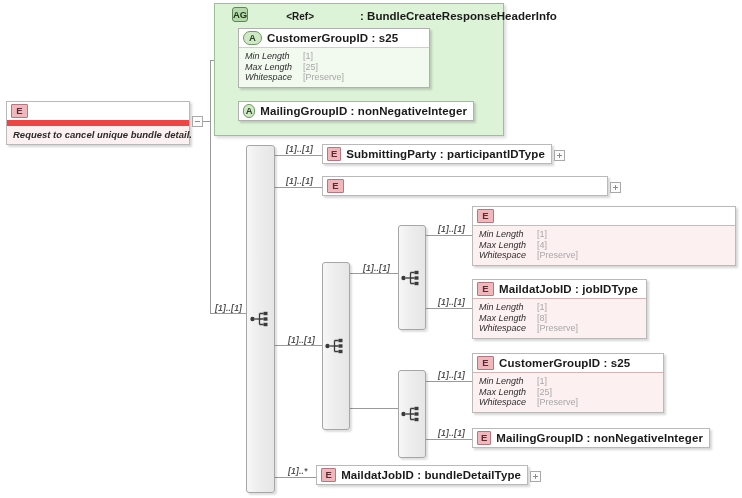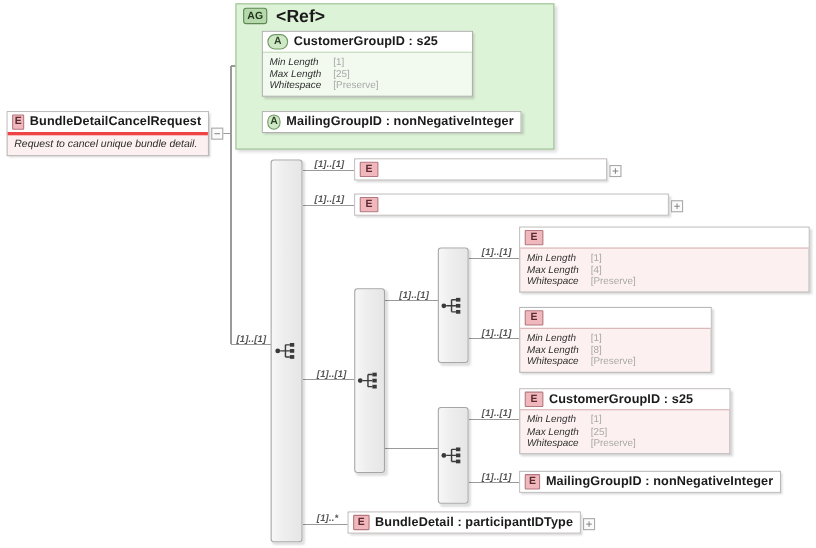--- a/index.html
+++ b/index.html
@@ -72,43 +72,45 @@
     color:#2e2e2e;
     width:58px;
     flex:0 0 58px;
   }
   .facet .fv{color:#a8a8a8;}
   .desc{
     padding:3px 6px 4px 6px;
     font-size:9.5px;
     font-style:italic;
     color:#2b2b2b;
-    border-top:3px solid #ef4444;
+    border-top:6px solid #ef4444;
     white-space:nowrap;
+    font-weight:bold;
   }
 
   
   .aggroup{
     position:absolute;
     box-sizing:border-box;
     background:#ddf3d7;
     border:1px solid #9dbf95;
     box-shadow:2px 2px 3px rgba(0,0,0,0.15);
   }
   .aggroup-hdr{
-    display:flex;align-items:flex-start;
-    padding:3px 6px 0 6px;
+    display:flex;align-items:flex-end;
+    padding:3px 6px 0 17px;
     white-space:nowrap;
+    gap:30px;
   }
   .aggroup-hdr .badge{
     background:#b6d9ab;border:1px solid #5e8753;color:#21361c;
     border-radius:3px;width:22px;height:15px;font-size:9.5px;
   }
   .aggroup-hdr .ref{
-    font-size:16px;font-weight:bold;color:#1a1a1a;padding-left:8px;
+    font-size:10px;font-weight:bold;color:#1a1a1a;padding-left:8px;
   }
   .aggroup-hdr .ttl{
     font-size:11.5px;font-weight:bold;color:#1a1a1a;padding-left:16px;
   }
 
   
   .comp{
     position:absolute;
     box-sizing:border-box;
     border:1px solid #a6a6a6;
@@ -174,30 +176,30 @@
       <path d="M426 308 H 472"></path>
 
       <path d="M426 381 H 472"></path>
       <path d="M426 439 H 472"></path>
     </g>
   </svg>
 
   <div class="node n-el" style="left:6px;top:101px;width:184px;">
     <div class="hdr">
       <span class="badge">E</span>
-      <span class="title">BundleDetailCancelRequest</span>
     </div>
     <div class="desc">Request to cancel unique bundle detail.</div>
   </div>
   <div class="pm" style="left:192px;top:116px;"></div>
 
   <div class="aggroup" style="left:214px;top:3px;width:290px;height:133px;">
     <div class="aggroup-hdr">
       <span class="badge">AG</span>
       <span class="ref">&lt;Ref&gt;</span>
+      <span class="ttl">: BundleCreateResponseHeaderInfo</span>
     </div>
   </div>
 
   <div class="node n-at" style="left:238px;top:28px;width:192px;">
     <div class="hdr">
       <span class="badge">A</span>
       <span class="title">CustomerGroupID : s25</span>
     </div>
     <div class="facets">
       <div class="facet">
@@ -234,20 +236,21 @@
         <rect x="13.5" y="11.8" width="4" height="3.4" stroke="none"></rect>
       </g>
     </svg>
   </div>
   <span class="card" style="left:215px;top:303px;">[1]..[1]</span>
 
   <span class="card" style="left:286px;top:144px;">[1]..[1]</span>
   <div class="node n-el" style="left:322px;top:144px;width:230px;">
     <div class="hdr">
       <span class="badge">E</span>
+      <span class="title">SubmittingParty : participantIDType</span>
     </div>
   </div>
   <div class="pm plus" style="left:554px;top:150px;"></div>
 
   <span class="card" style="left:286px;top:176px;">[1]..[1]</span>
   <div class="node n-el" style="left:322px;top:176px;width:286px;">
     <div class="hdr">
       <span class="badge">E</span>
     </div>
   </div>
@@ -301,20 +304,21 @@
         <span class="fk">Whitespace</span>
         <span class="fv">[Preserve]</span>
       </div>
     </div>
   </div>
 
   <span class="card" style="left:438px;top:297px;">[1]..[1]</span>
   <div class="node n-el" style="left:472px;top:279px;width:175px;">
     <div class="hdr">
       <span class="badge">E</span>
+      <span class="title">MaildatJobID : jobIDType</span>
     </div>
     <div class="facets">
       <div class="facet">
         <span class="fk">Min Length</span>
         <span class="fv">[1]</span>
       </div>
       <div class="facet">
         <span class="fk">Max Length</span>
         <span class="fv">[8]</span>
       </div>
@@ -367,18 +371,18 @@
     <div class="hdr">
       <span class="badge">E</span>
       <span class="title">MailingGroupID : nonNegativeInteger</span>
     </div>
   </div>
 
   <span class="card" style="left:288px;top:466px;">[1]..*</span>
   <div class="node n-el" style="left:316px;top:465px;width:212px;">
     <div class="hdr">
       <span class="badge">E</span>
-      <span class="title">BundleDetail : participantIDType</span>
+      <span class="title">MaildatJobID : bundleDetailType</span>
     </div>
   </div>
   <div class="pm plus" style="left:530px;top:471px;"></div>
 
 </div>
 
 </body></html>

